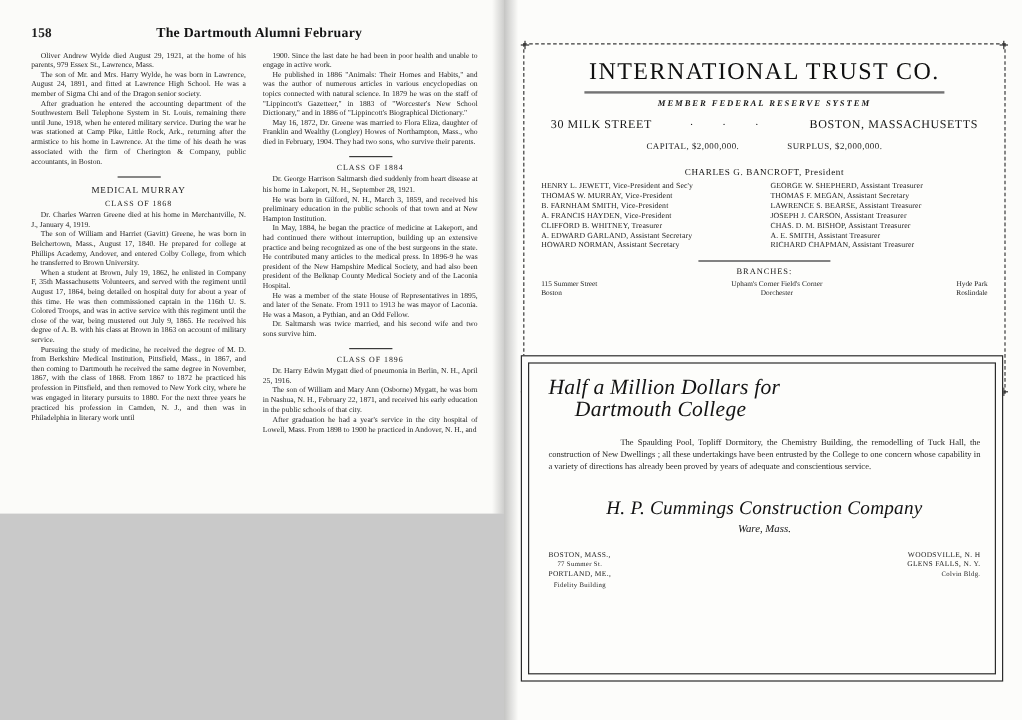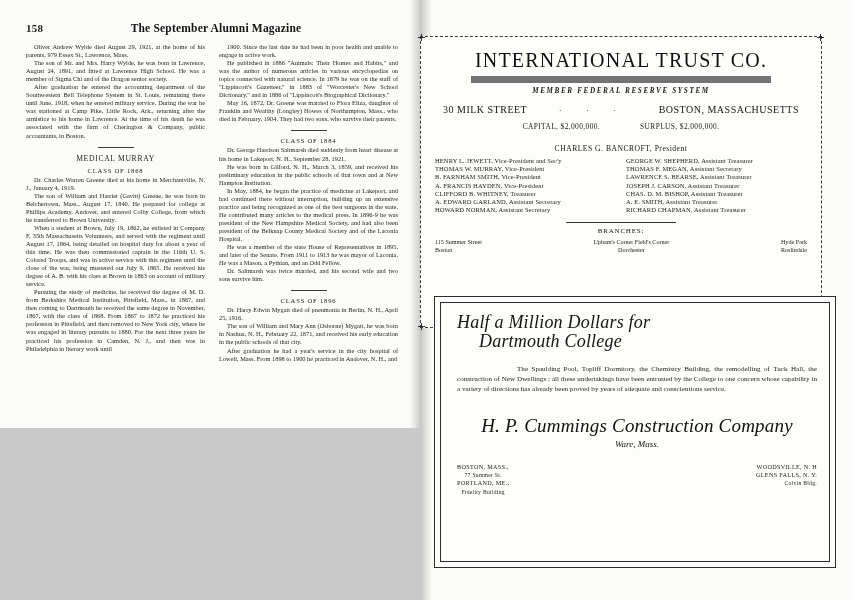--- a/index.html
+++ b/index.html
@@ -55,42 +55,42 @@
     position:absolute;left:420px;top:0;width:432px;height:600px;
     background:#fcfcfa;
   }
   .page-right:before{
     content:"";position:absolute;left:0;top:0;bottom:0;width:12px;
     background:linear-gradient(to left,rgba(0,0,0,0) 0%,rgba(0,0,0,.22) 100%);
   }
 
   
   .ad-trust{
-    position:absolute;left:0;top:36px;width:402px;height:292px;
+    position:absolute;left:16px;top:36px;width:402px;height:292px;
     border:1px dashed #3a3a3a;
     background:#fdfdfb;
     box-sizing:border-box;
   }
   .ad-trust .corner{position:absolute;width:7px;height:7px;}
   .ad-trust .corner:before,.ad-trust .corner:after{
     content:"";position:absolute;background:#2e2e2e;
   }
   .ad-trust .corner:before{left:0;top:3px;width:7px;height:1px;}
   .ad-trust .corner:after{left:3px;top:0;width:1px;height:7px;}
   .c-tl{left:-3px;top:-3px;} .c-tr{right:-3px;top:-3px;}
   .c-bl{left:-3px;bottom:-3px;} .c-br{right:-3px;bottom:-3px;}
 
   .trust-title{
     text-align:center;font-size:20px;letter-spacing:1.2px;
     color:#101010;margin:12px 0 0 0;font-weight:normal;
   }
   .trust-sub{
     text-align:center;font-size:7.2px;font-style:italic;font-weight:bold;
     letter-spacing:1.6px;color:#1a1a1a;margin-top:4px;
-    border-top:7px solid #737373;padding-top:4px;width:300px;
+    border-top:2px solid #737373;padding-top:4px;width:300px;
     margin-left:auto;margin-right:auto;
   }
   .trust-addr{
     display:flex;justify-content:space-between;align-items:baseline;
     margin:9px 22px 0 22px;font-size:10px;letter-spacing:.5px;color:#151515;
   }
   .dots{font-size:9px;letter-spacing:11px;color:#222;}
   .trust-cap{
     display:flex;justify-content:center;gap:40px;
     margin-top:7px;font-size:7.4px;letter-spacing:.4px;color:#1a1a1a;
@@ -132,21 +132,21 @@
     letter-spacing:.2px;
   }
   .cum-head .l2{display:block;margin-left:22px;}
   .cum-body{
     margin-top:13px;font-size:7.1px;line-height:10.2px;color:#1e1e1e;
     text-align:justify;
   }
   .cum-body p{margin:0 0 1px 0;}
   .cum-body .ind{text-indent:60px;}
   .cum-name{
-    text-align:center;font-style:italic;font-size:19px;color:#111;
+    text-align:center;font-style:italic;font-size:16px;color:#111;
     margin-top:20px;letter-spacing:.2px;
   }
   .cum-gen{text-align:center;font-style:italic;font-size:9.5px;color:#161616;margin-top:2px;}
   .cum-ware{text-align:center;font-style:italic;font-size:9px;color:#161616;margin-top:2px;}
   .cum-foot{
     display:flex;justify-content:space-between;margin-top:14px;
     font-size:6.2px;line-height:8.4px;color:#1c1c1c;letter-spacing:.3px;
   }
   .cum-foot .r{text-align:right;}
   .cum-foot .sub{font-size:5.6px;text-align:center;}
@@ -155,21 +155,21 @@
 </head>
 <body>
 
 <div class="spread">
 
   <div class="page-left">
     <div class="l-inner">
 
       <div class="folio-row">
         <div class="folio">158</div>
-        <div class="running-head">The September Alumni Magazine</div>
+        <div class="running-head">The Dartmouth Alumni February</div>
       </div>
 
       <div class="cols">
 
         <div class="col">
           <p>Oliver Andrew Wylde died August 29, 1921, at the home of his parents, 979 Essex St., Lawrence, Mass.</p>
           <p>The son of Mr. and Mrs. Harry Wylde, he was born in Lawrence, August 24, 1891, and fitted at Lawrence High School. He was a member of Sigma Chi and of the Dragon senior society.</p>
           <p>After graduation he entered the accounting department of the Southwestern Bell Telephone System in St. Louis, remaining there until June, 1918, when he entered military service. During the war he was stationed at Camp Pike, Little Rock, Ark., returning after the armistice to his home in Lawrence. At the time of his death he was associated with the firm of Cherington &amp; Company, public accountants, in Boston.</p>
 
           <div class="rule"></div>

